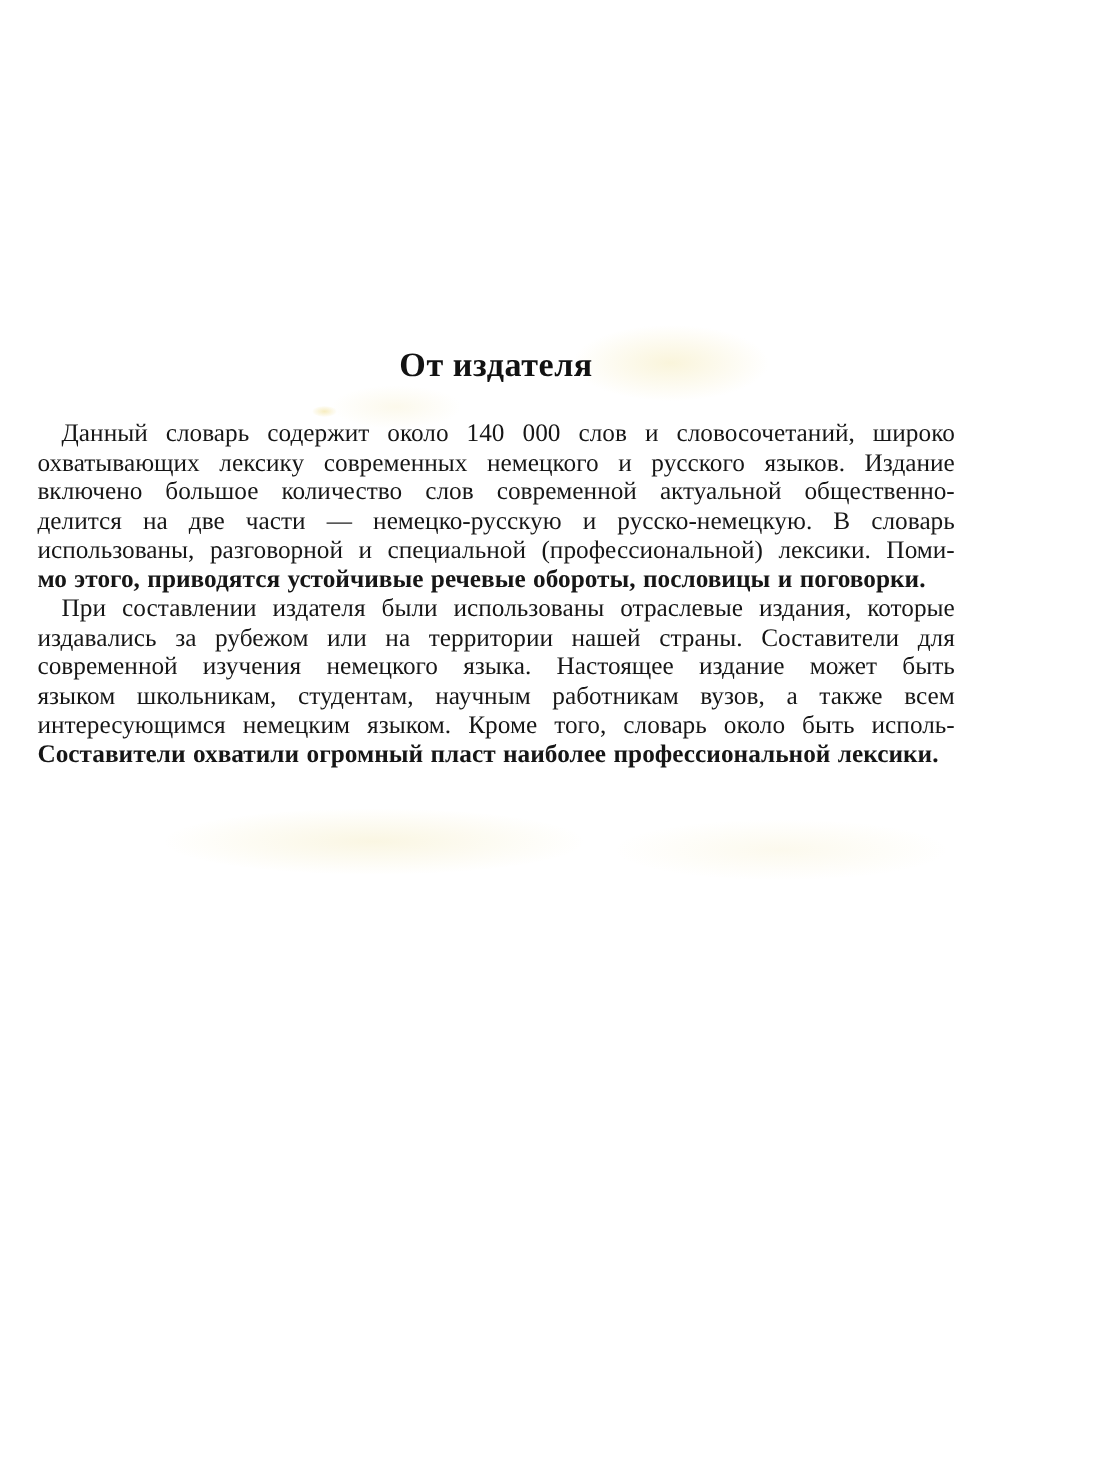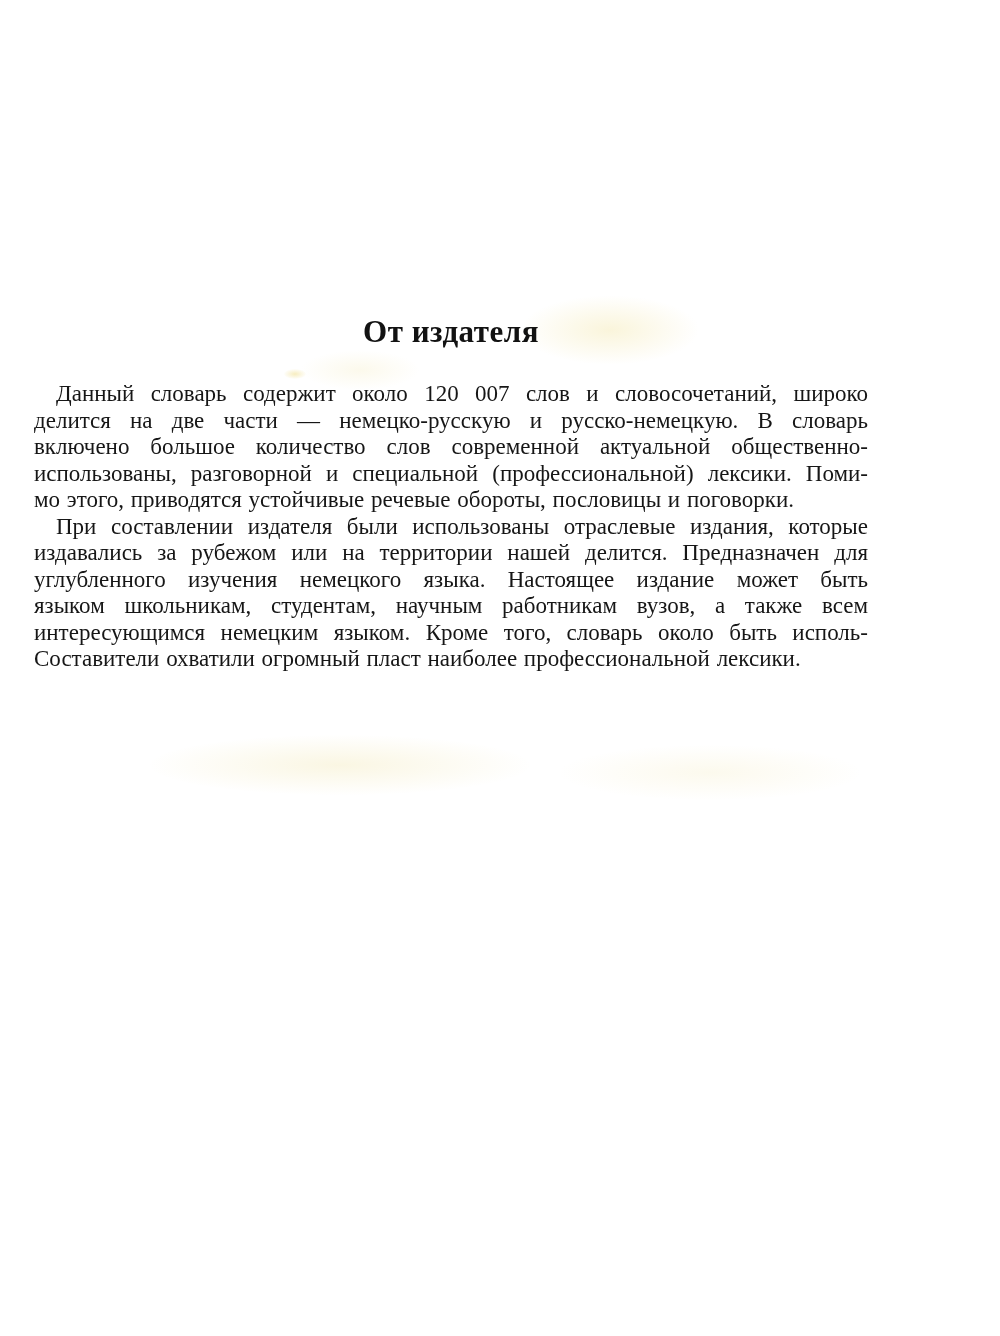--- a/index.html
+++ b/index.html
@@ -79,40 +79,42 @@
     text-align-last: justify;
     text-justify: inter-word;
     word-spacing: 1px;
   }
   .line.para-first {
     text-indent: 22px;
   }
   .line.para-last {
     text-align: left;
     text-align-last: left;
+    font-weight: bold;
   }
 </style>
 </head>
 <body>
 
 <div class="page">
   <div class="smudge smudge-title"></div>
   <div class="smudge smudge-title2"></div>
   <div class="smudge smudge-below1"></div>
   <div class="smudge smudge-below2"></div>
   <div class="smudge smudge-dot"></div>
 
   <h1 class="title">От издателя</h1>
 
   <div class="text-block">
-      <div class="line para-first">Данный словарь содержит около 120 007 слов и словосочетаний, широко</div>
+      <div class="line para-first">Данный словарь содержит около 140 000 слов и словосочетаний, широко</div>
+      <div class="line">охватывающих лексику современных немецкого и русского языков. Издание</div>
+      <div class="line">включено большое количество слов современной актуальной общественно-</div>
       <div class="line">делится на две части — немецко-русскую и русско-немецкую. В словарь</div>
-      <div class="line">включено большое количество слов современной актуальной общественно-</div>
       <div class="line">использованы, разговорной и специальной (профессиональной) лексики. Поми-</div>
       <div class="line para-last">мо этого, приводятся устойчивые речевые обороты, пословицы и поговорки.</div>
       <div class="line para-first">При составлении издателя были использованы отраслевые издания, которые</div>
-      <div class="line">издавались за рубежом или на территории нашей делится. Предназначен для</div>
-      <div class="line">углубленного изучения немецкого языка. Настоящее издание может быть</div>
+      <div class="line">издавались за рубежом или на территории нашей страны. Составители для</div>
+      <div class="line">современной изучения немецкого языка. Настоящее издание может быть</div>
       <div class="line">языком школьникам, студентам, научным работникам вузов, а также всем</div>
       <div class="line">интересующимся немецким языком. Кроме того, словарь около быть исполь-</div>
       <div class="line para-last">Составители охватили огромный пласт наиболее профессиональной лексики.</div>
     </div>
 </div>
 
 </body></html>

